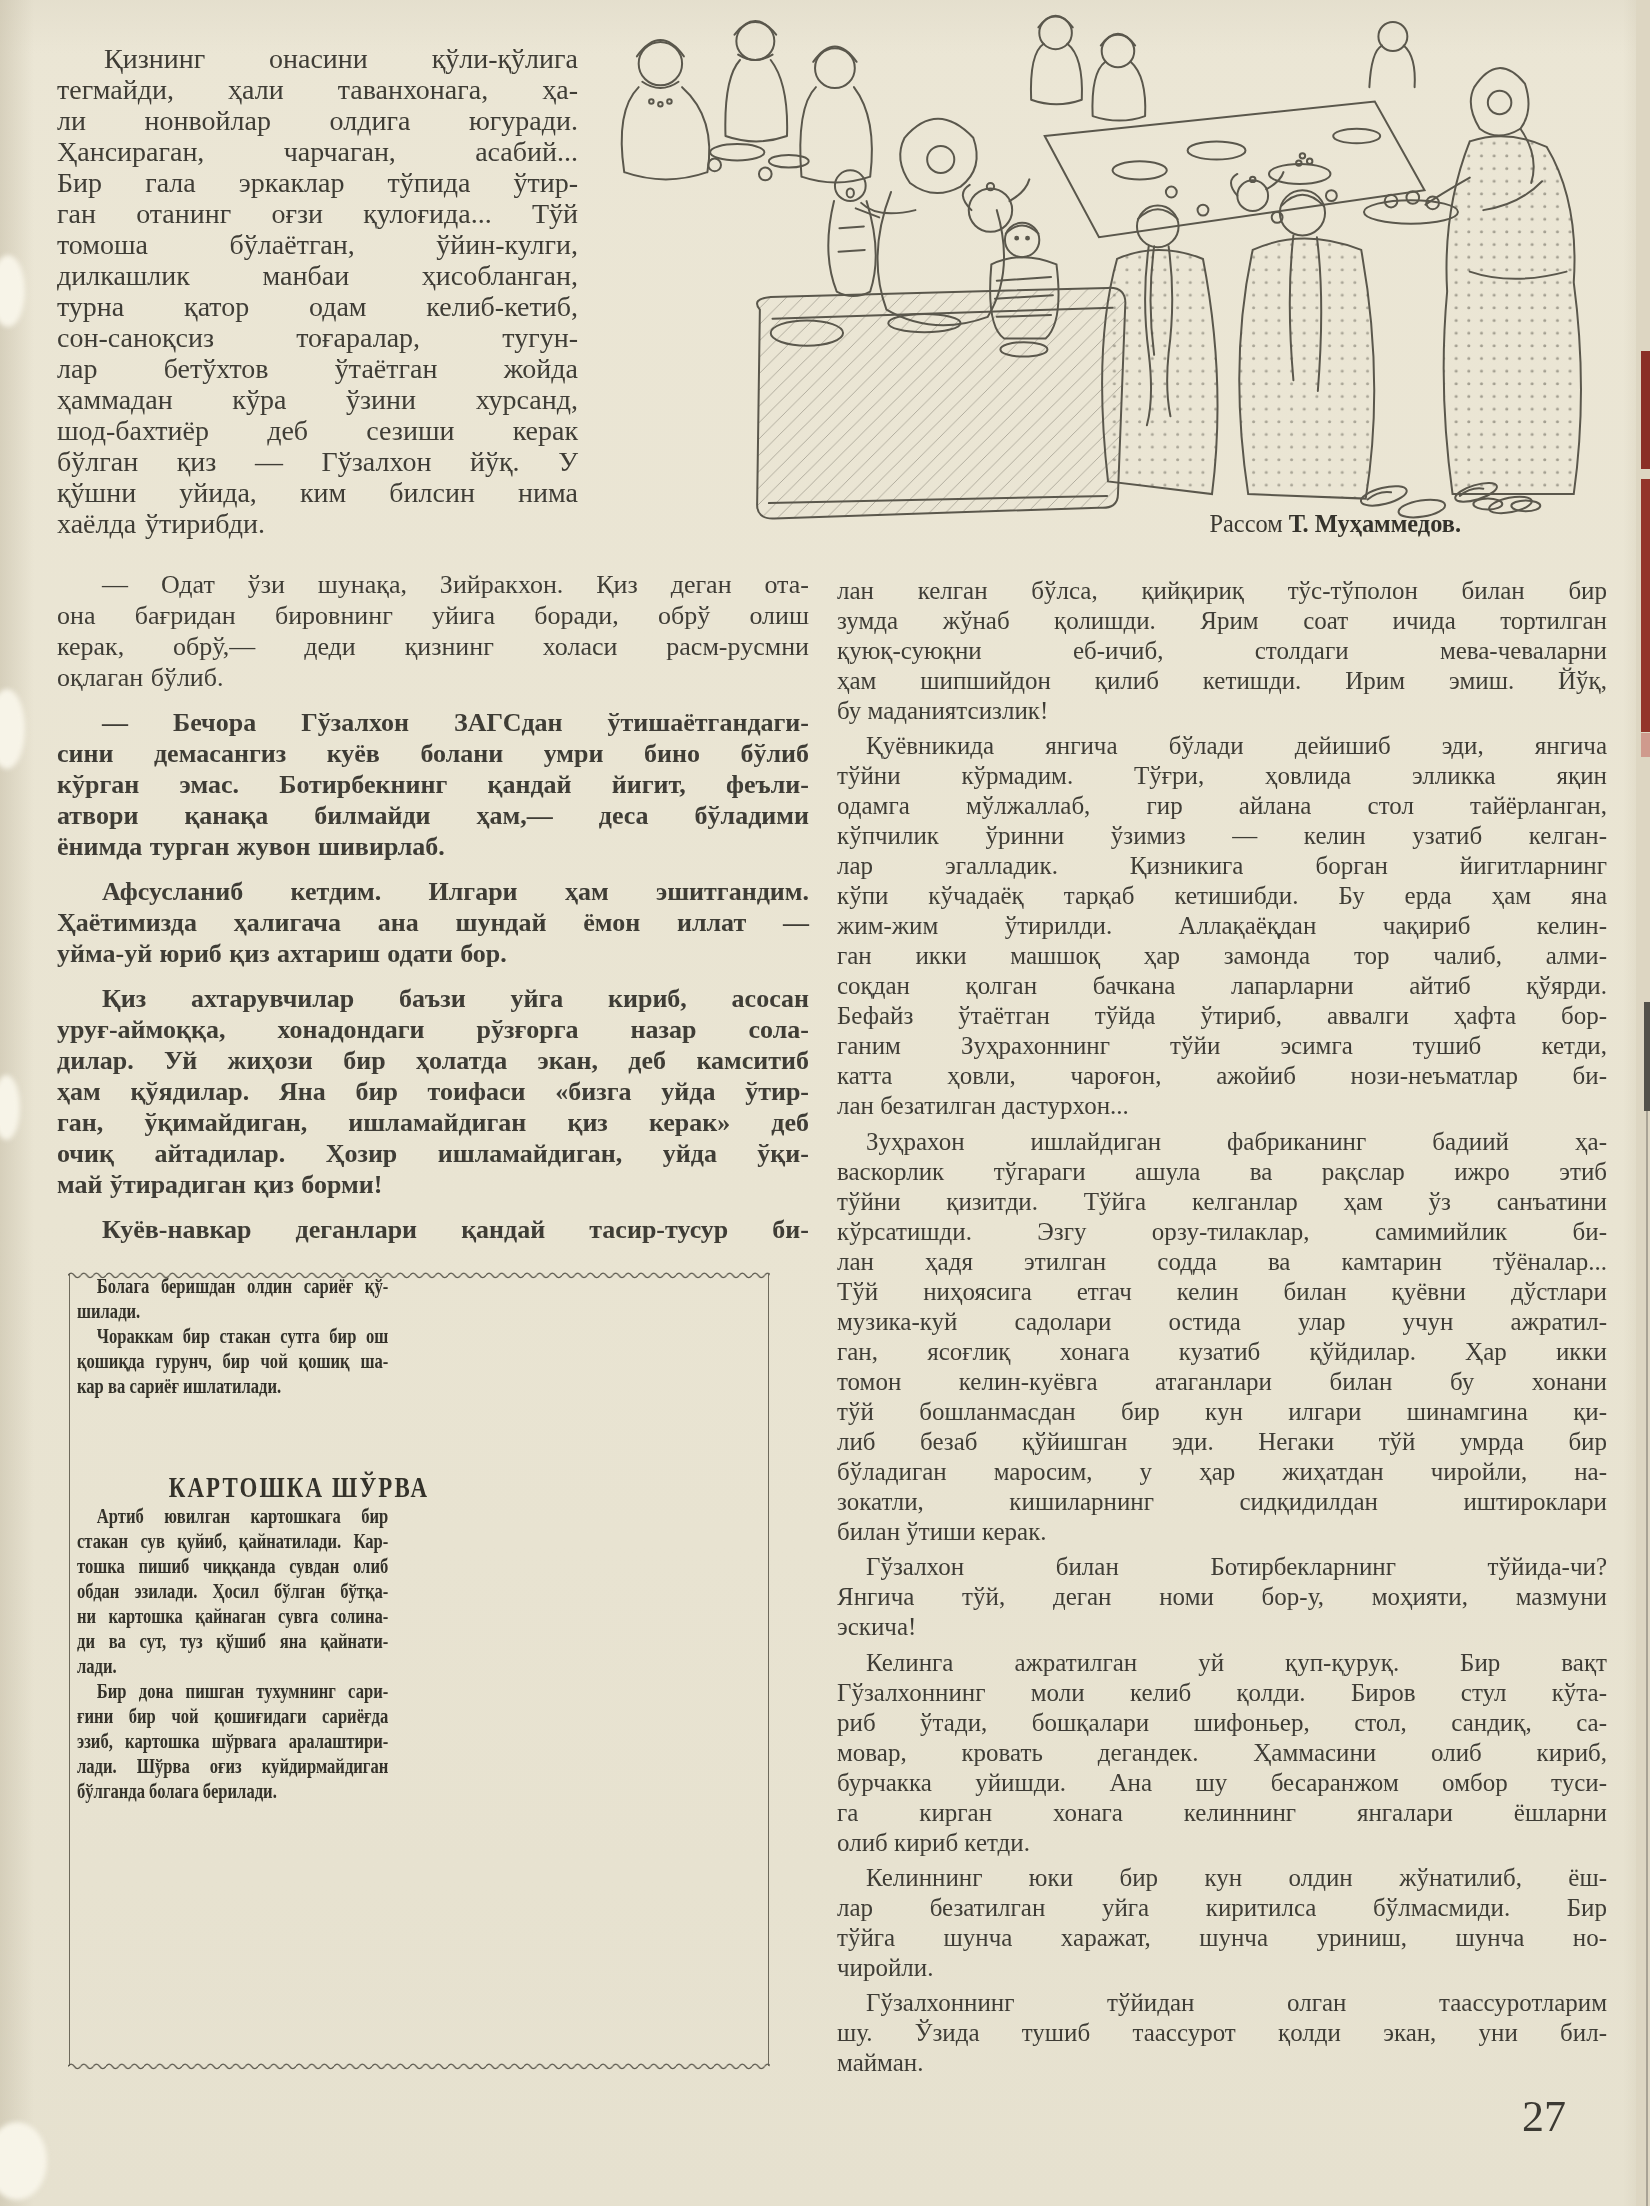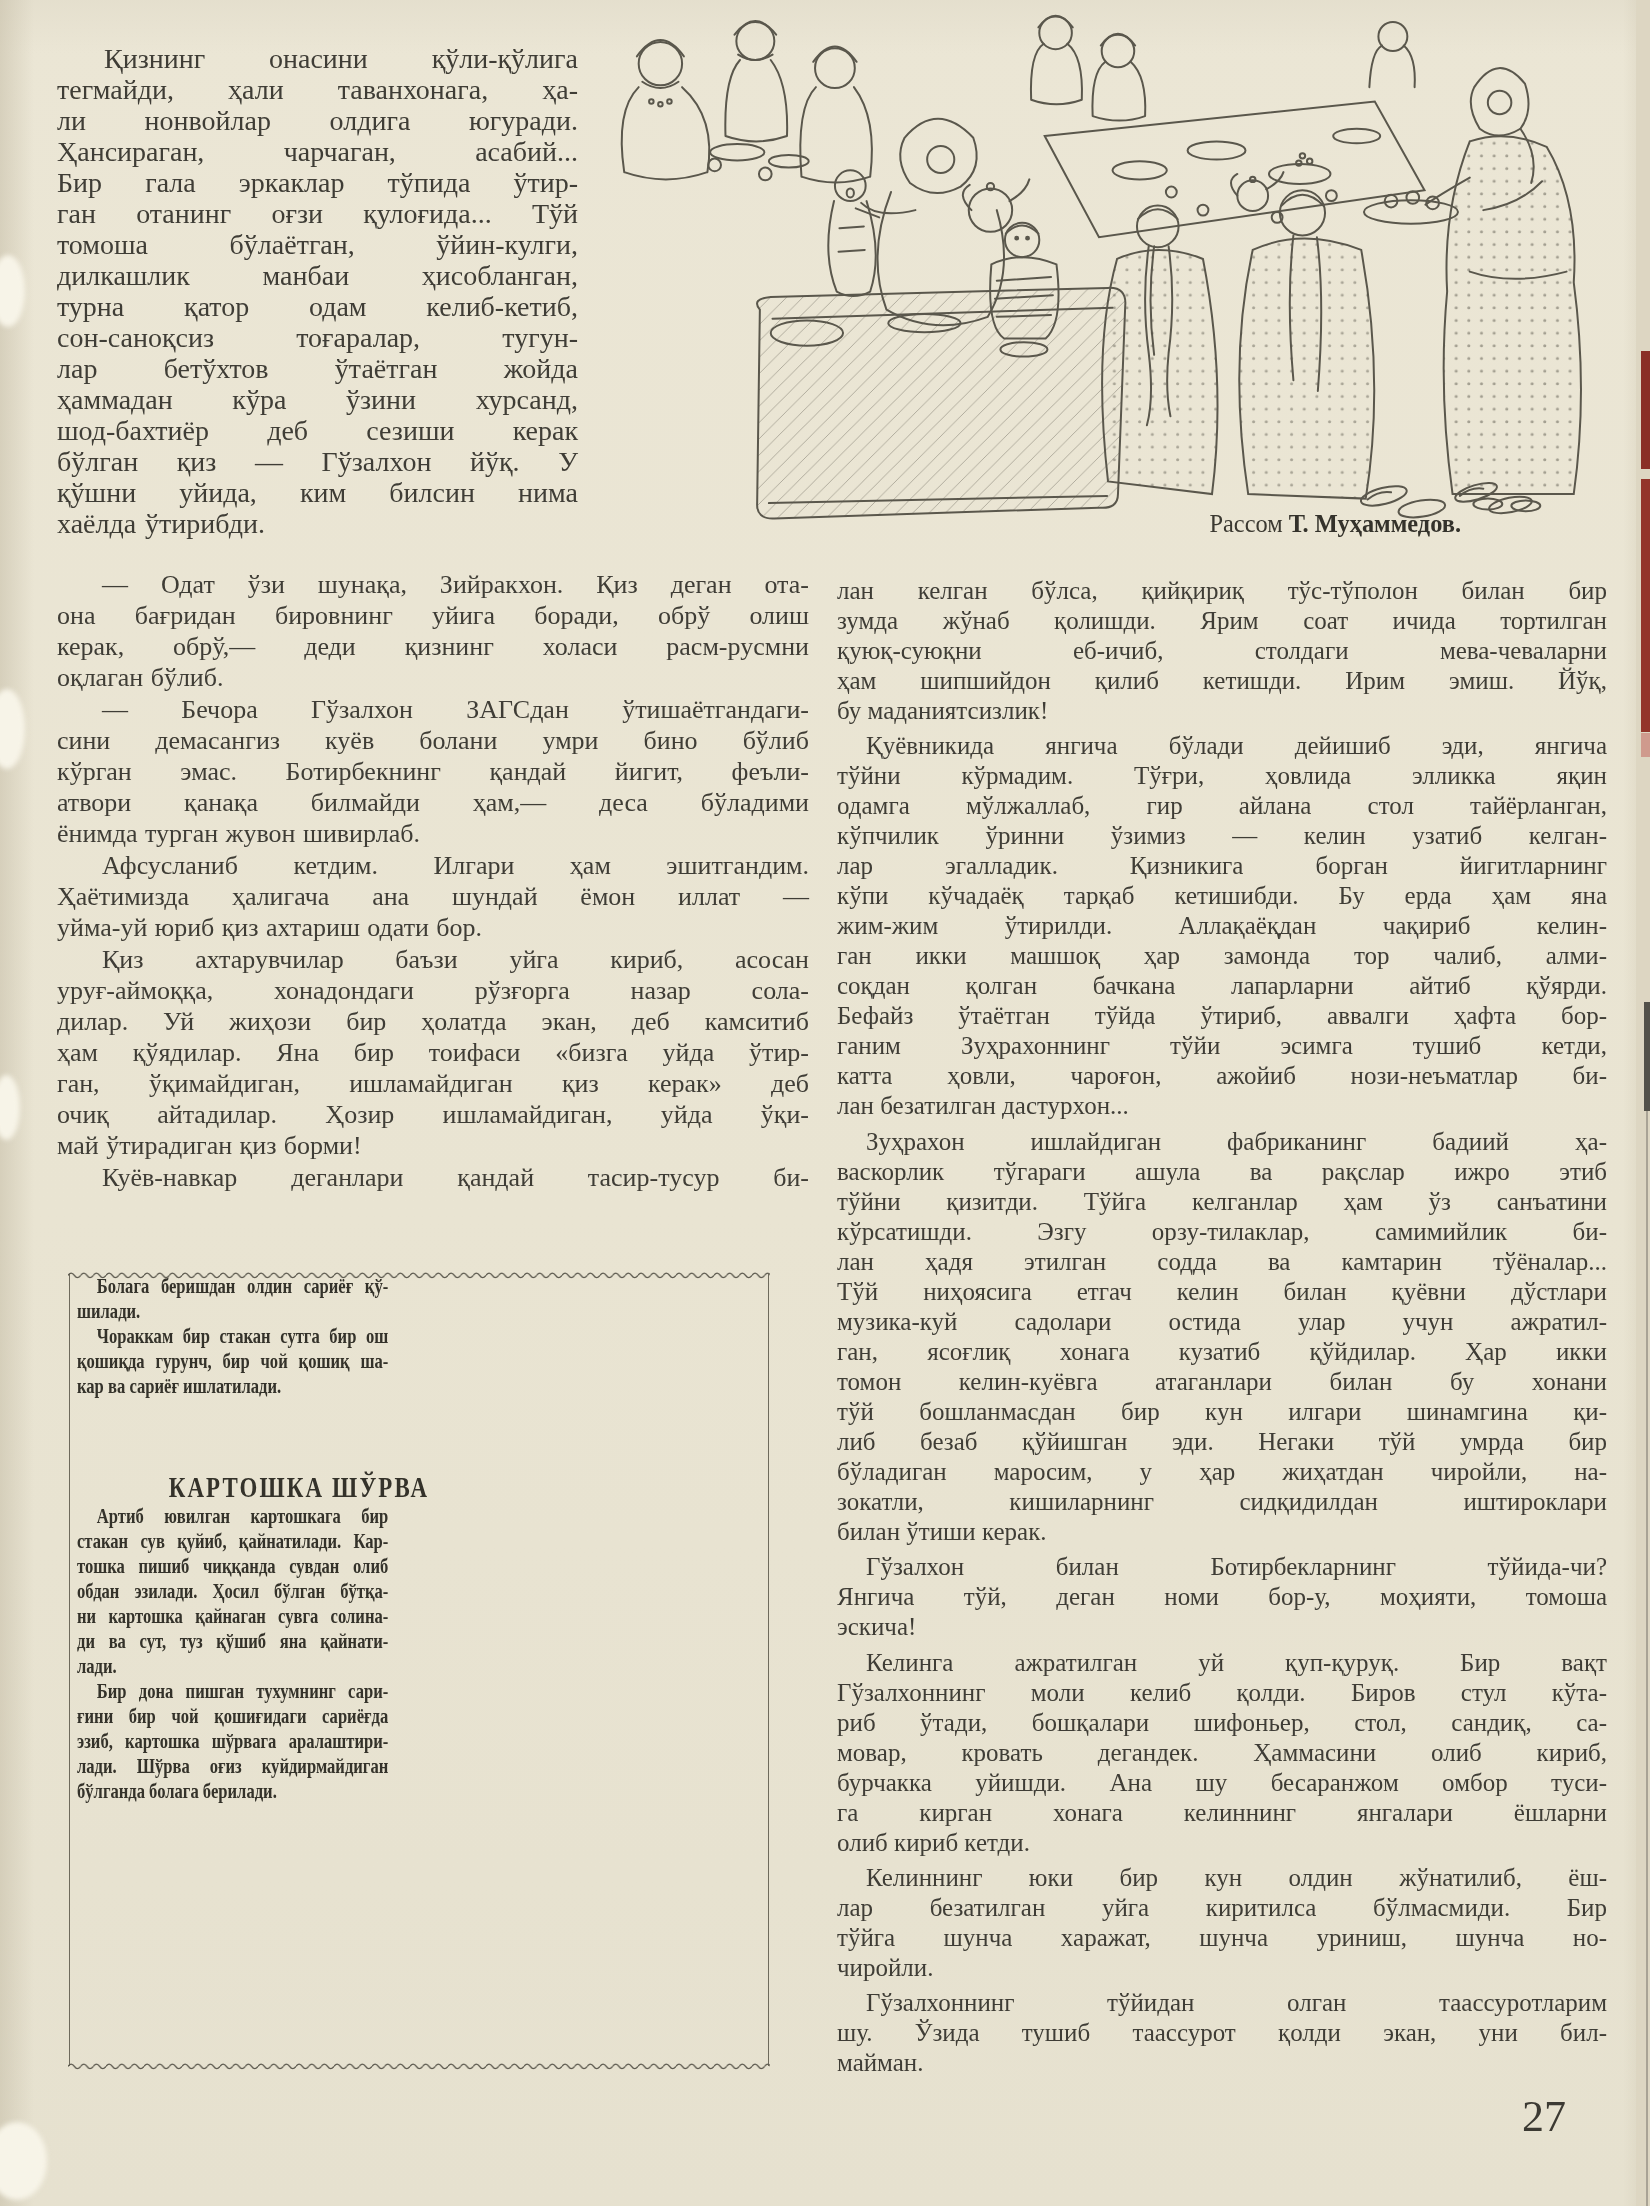--- a/index.html
+++ b/index.html
@@ -17,21 +17,21 @@
   .ln.end { text-align-last:left; }
   .ln.ind { padding-left:45px; }
   .para { margin:0; }
 
   .intro-col { position:absolute; left:57px; top:43px; width:521px; }
   .intro-col .ln { font-size:28px; line-height:31px; word-spacing:1.8px; }
   .intro-col .ln.ind { padding-left:47px; }
 
   .left-col { position:absolute; left:57px; top:569px; width:752px; }
   .left-col .ln { font-size:26px; line-height:31px; word-spacing:0.9px; }
-  .left-col .para + .para { margin-top:1px; }
+  .left-col .para + .para { margin-top:14px;font-weight:bold; }
 
   .right-col { position:absolute; left:837px; top:576px; width:770px; }
   .right-col .ln { font-size:25px; line-height:30px; }
   .right-col .ln.ind { padding-left:29px; }
   .right-col .para + .para { margin-top:5.4px; }
 
   .caption { position:absolute; left:837px; top:508px; width:624px; text-align:right;
              font-size:24.4px; line-height:31px; color:#3b3931; }
   .caption b { font-weight:bold; color:#34322b; }
 
@@ -281,21 +281,21 @@
         <div class="ln">ган, ясоғлиқ хонага кузатиб қўйдилар. Ҳар икки</div>
         <div class="ln">томон келин-куёвга атаганлари билан бу хонани</div>
         <div class="ln">тўй бошланмасдан бир кун илгари шинамгина қи-</div>
         <div class="ln">либ безаб қўйишган эди. Негаки тўй умрда бир</div>
         <div class="ln">бўладиган маросим, у ҳар жиҳатдан чиройли, на-</div>
         <div class="ln">зокатли, кишиларнинг сидқидилдан иштироклари</div>
         <div class="ln end">билан ўтиши керак.</div>
       </div>
       <div class="para">
         <div class="ln ind">Гўзалхон билан Ботирбекларнинг тўйида-чи?</div>
-        <div class="ln">Янгича тўй, деган номи бор-у, моҳияти, томоша</div>
+        <div class="ln">Янгича тўй, деган номи бор-у, моҳияти, мазмуни</div>
         <div class="ln end">эскича!</div>
       </div>
       <div class="para">
         <div class="ln ind">Келинга ажратилган уй қуп-қуруқ. Бир вақт</div>
         <div class="ln">Гўзалхоннинг моли келиб қолди. Биров стул кўта-</div>
         <div class="ln">риб ўтади, бошқалари шифоньер, стол, сандиқ, са-</div>
         <div class="ln">мовар, кровать дегандек. Ҳаммасини олиб кириб,</div>
         <div class="ln">бурчакка уйишди. Ана шу бесаранжом омбор туси-</div>
         <div class="ln">га кирган хонага келиннинг янгалари ёшларни</div>
         <div class="ln end">олиб кириб кетди.</div>

